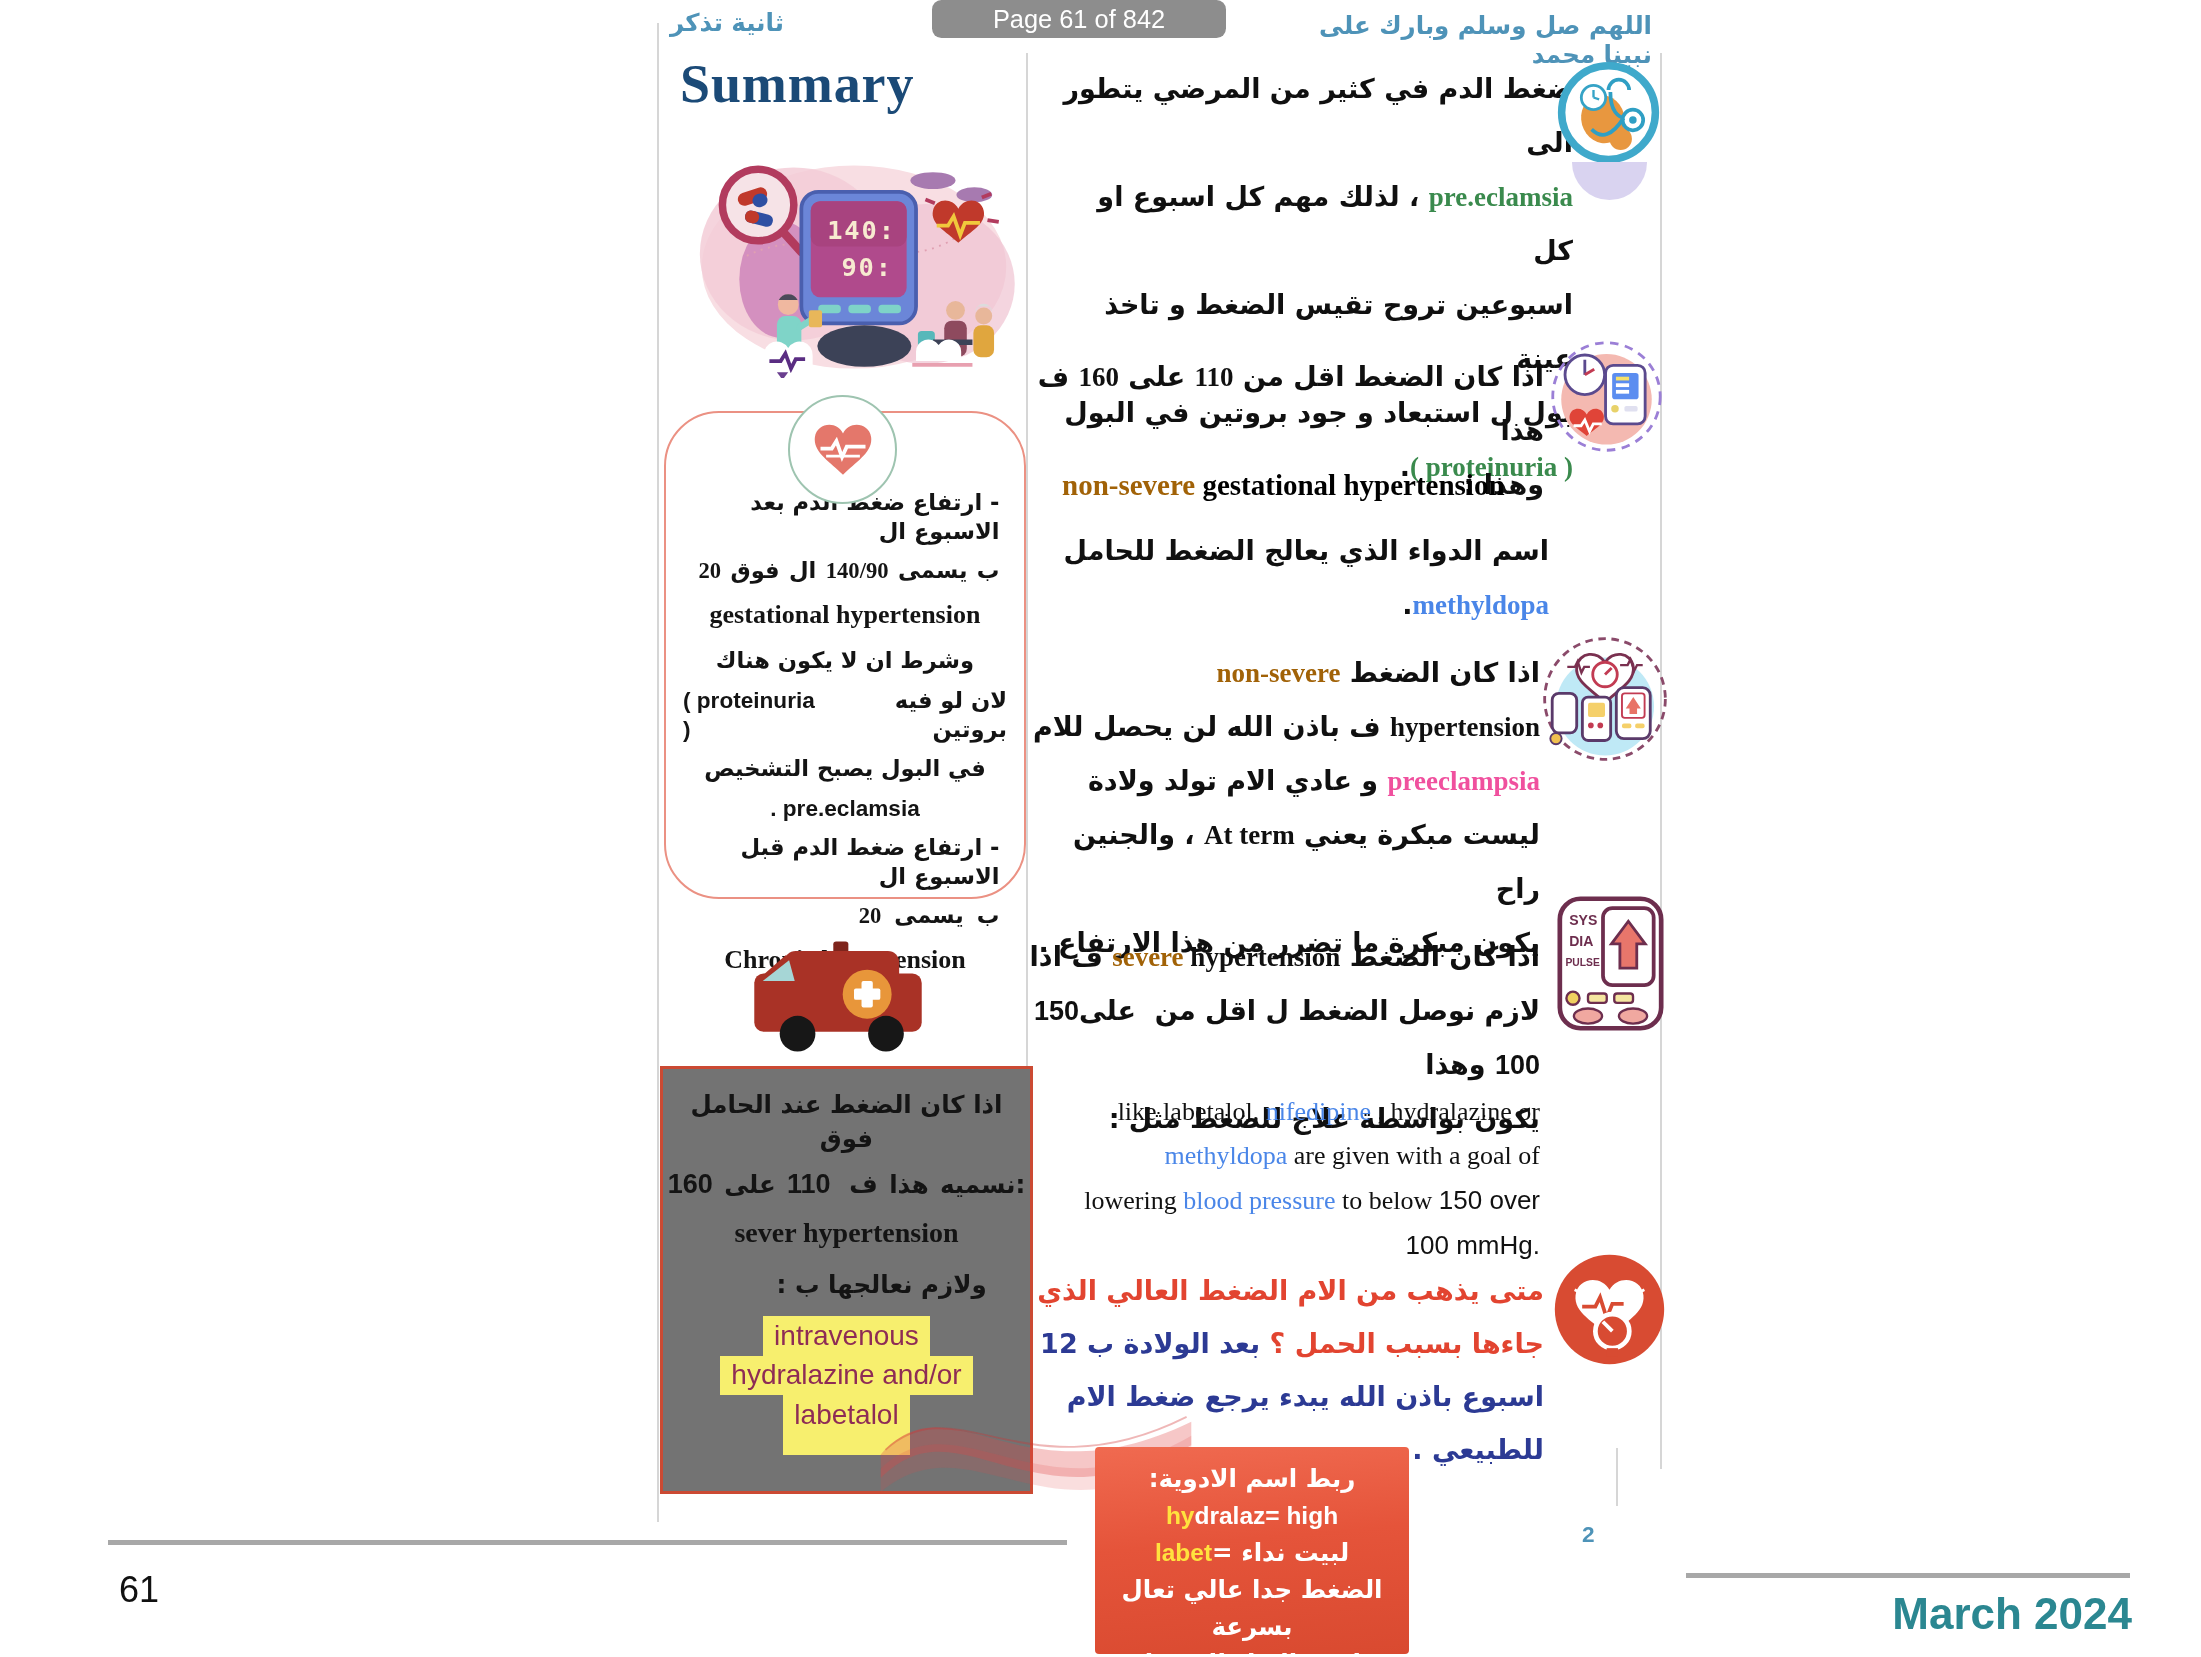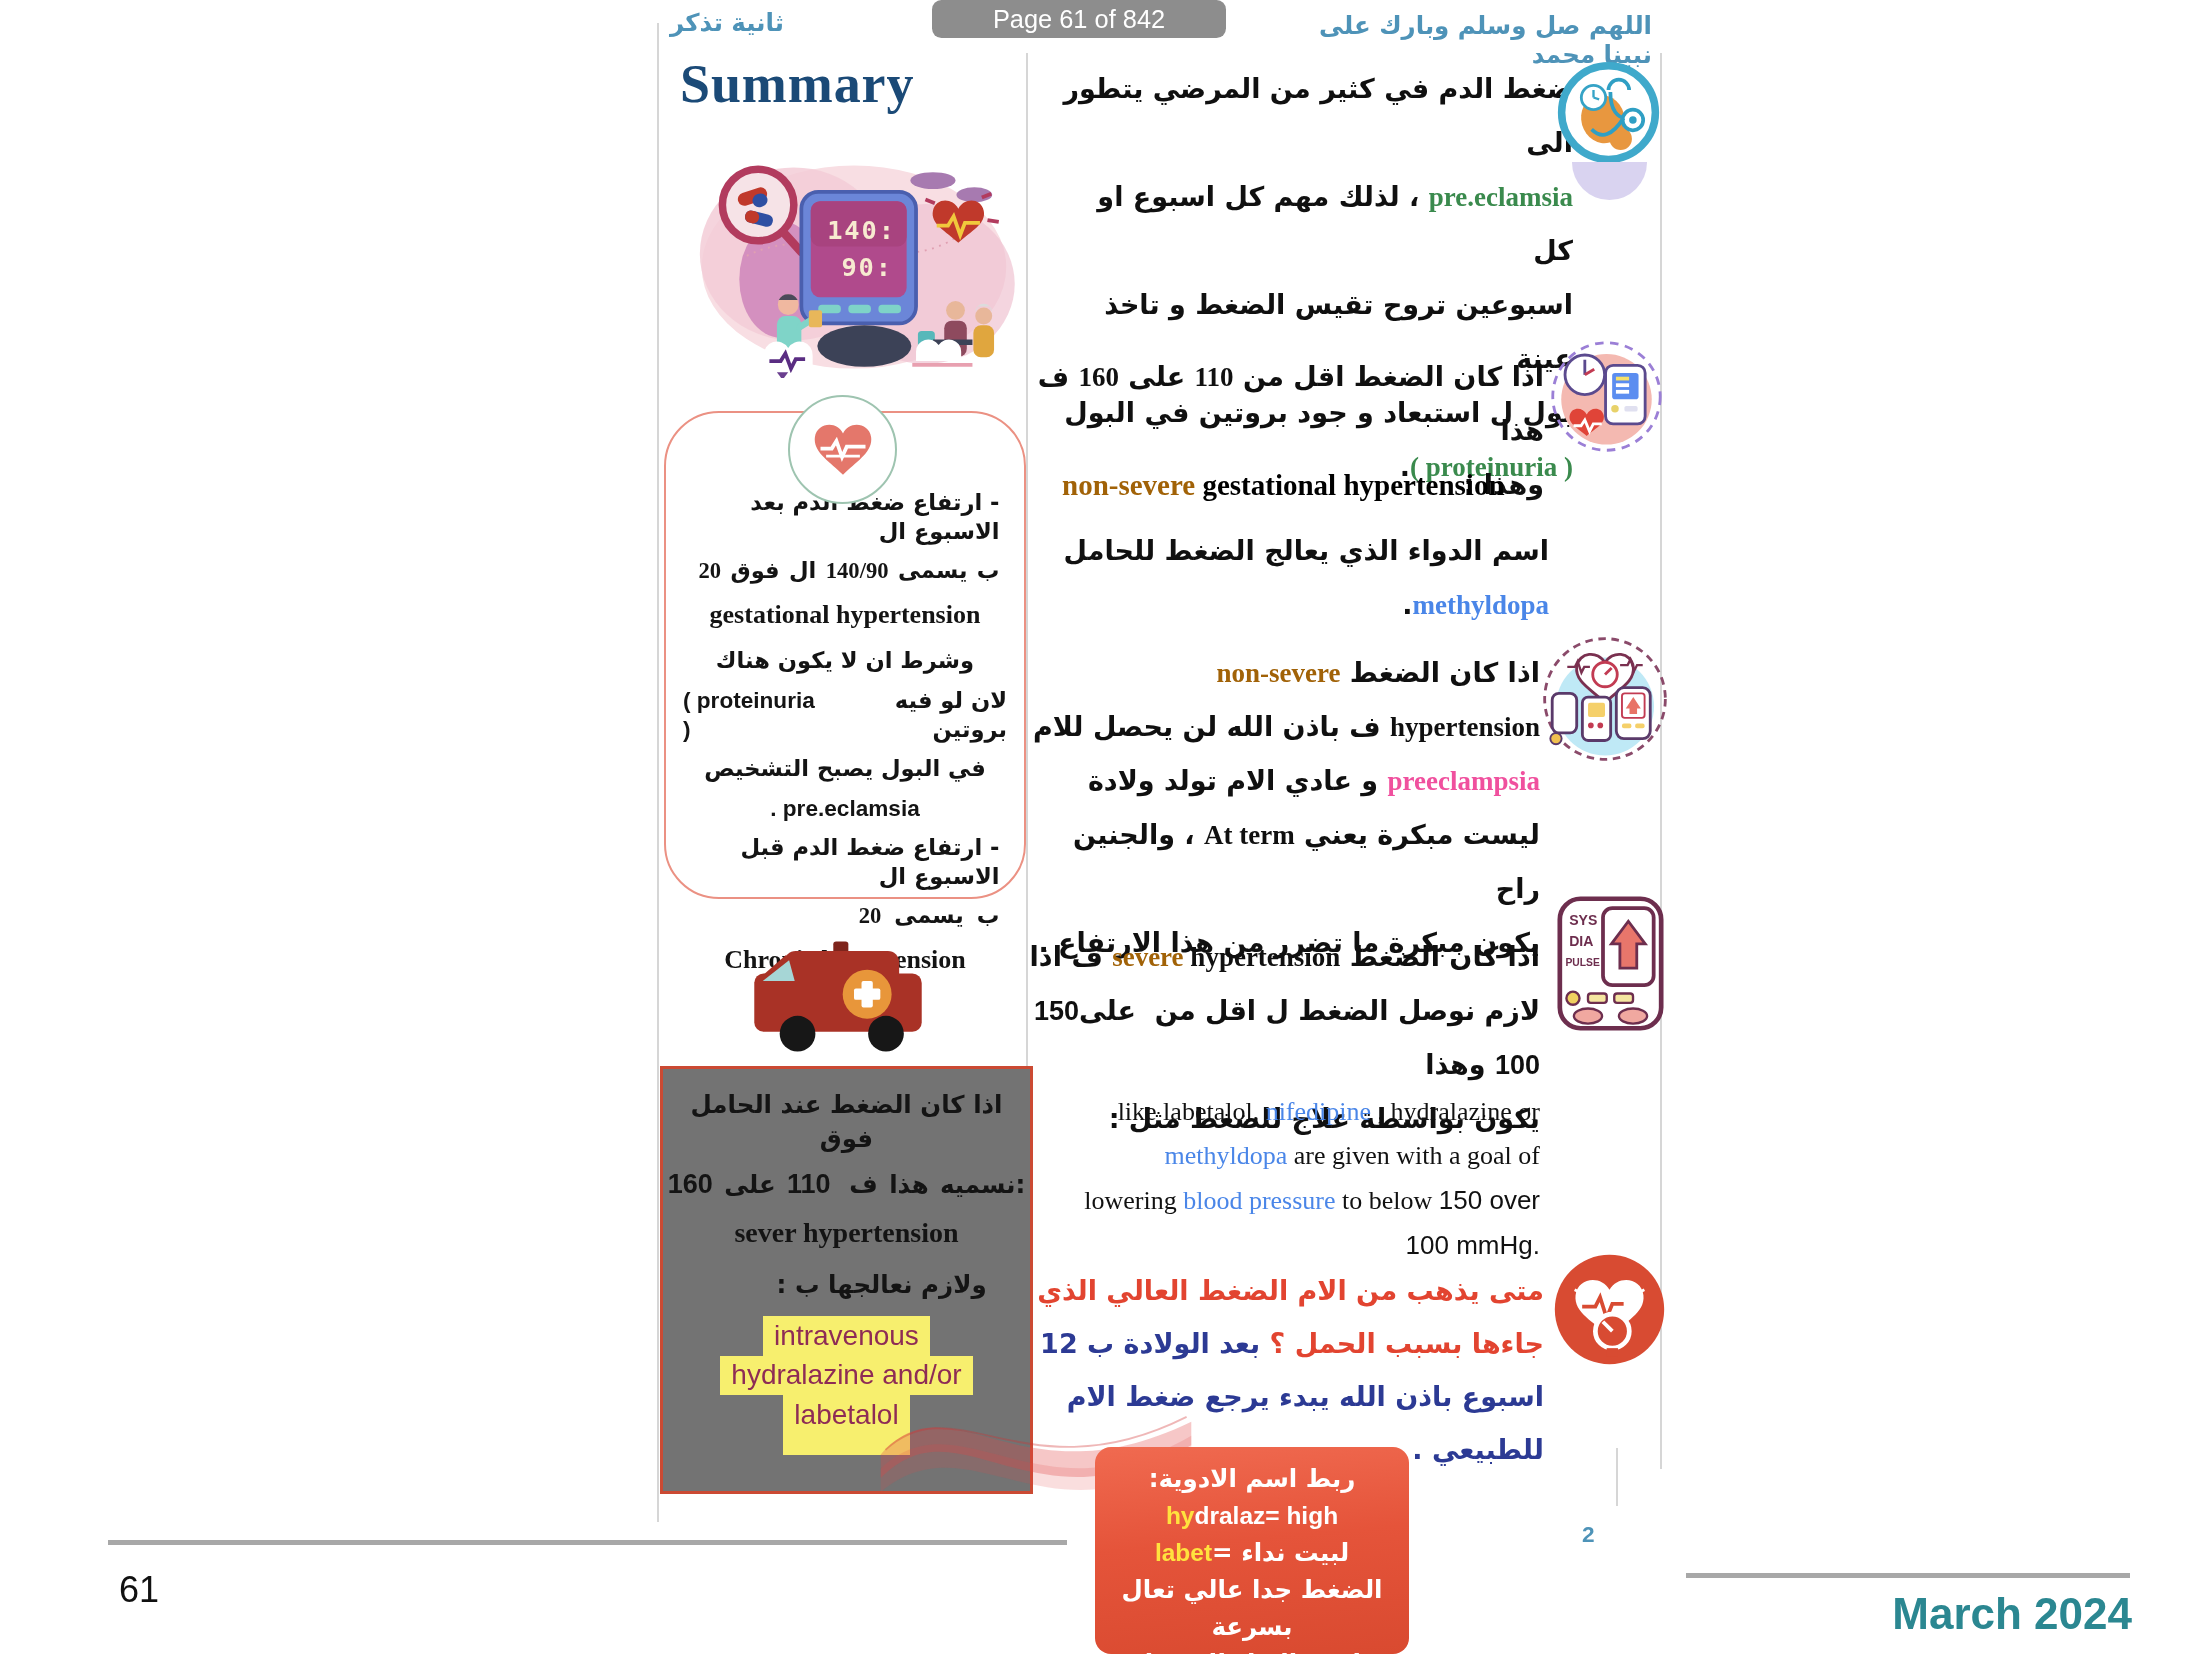--- a/index.html
+++ b/index.html
@@ -42,21 +42,21 @@
   .redar{color:#e24430;}
   .ensr{font-family:"Liberation Serif",serif;font-weight:bold;}
   .num-serif{font-family:"Liberation Serif",serif;font-weight:bold;}
   .num-sans{font-family:"Liberation Sans",sans-serif;font-weight:bold;}
   .engpara{position:absolute;left:1041px;top:1090px;width:499px;font-family:"Liberation Serif",serif;
            font-size:26px;color:#111;direction:ltr;text-align:right;}
   .engpara .el{line-height:44px;}
   .halfdisc{position:absolute;left:1572px;top:162px;width:75px;height:38px;background:#d9d3f0;
             border-radius:0 0 75px 75px;}
   
-  .bubble{position:absolute;left:1095px;top:1447px;width:314px;height:207px;border-radius:16px;
+  .bubble{position:absolute;left:1095px;top:1447px;width:314px;height:207px;border-radius:4px;
           background:linear-gradient(175deg,#f06a50 0%,#e5543a 45%,#d94a30 100%);
           color:#fff;font-weight:bold;font-size:24.5px;text-align:center;padding-top:13px;box-sizing:border-box;}
   .bubble .bl{line-height:37px;}
   .yellow{color:#ffe23e;}
   .hr{position:absolute;height:4.7px;background:#a8a8a8;}
   .date{position:absolute;left:1817px;top:1589px;width:315px;text-align:right;color:#2b8791;
         font-family:"Liberation Sans",sans-serif;font-weight:bold;font-size:44px;}
   .pgsmall{position:absolute;left:1582px;top:1522px;color:#4e93b8;font-family:"Liberation Sans",sans-serif;
            font-weight:bold;font-size:22.6px;}
   .pglarge{position:absolute;left:119px;top:1569px;color:#111;font-family:"Liberation Sans",sans-serif;font-size:36px;}

